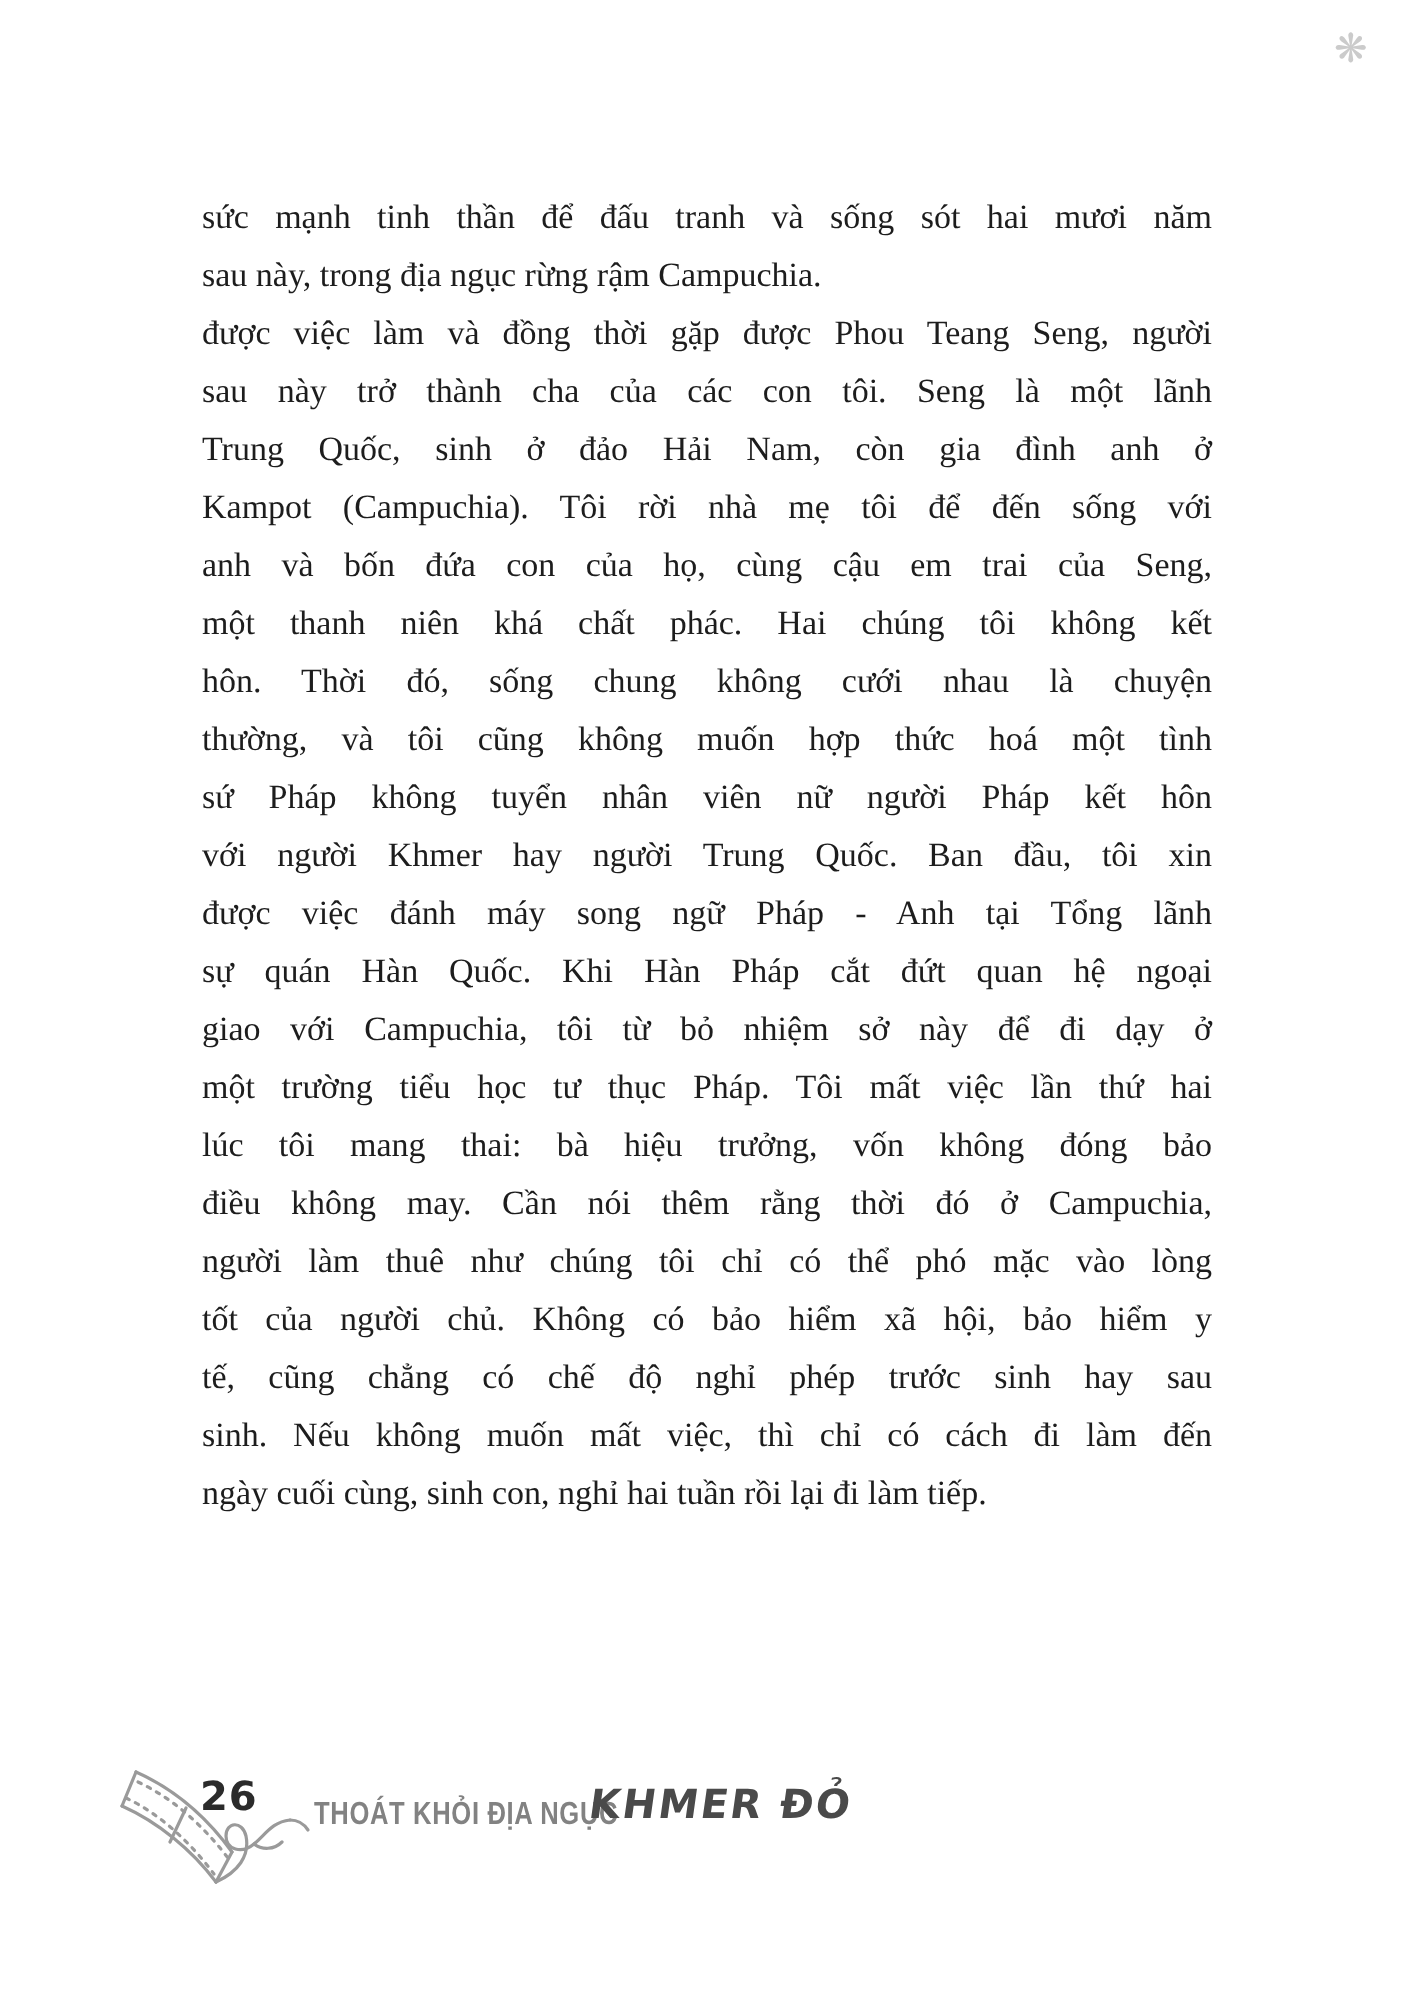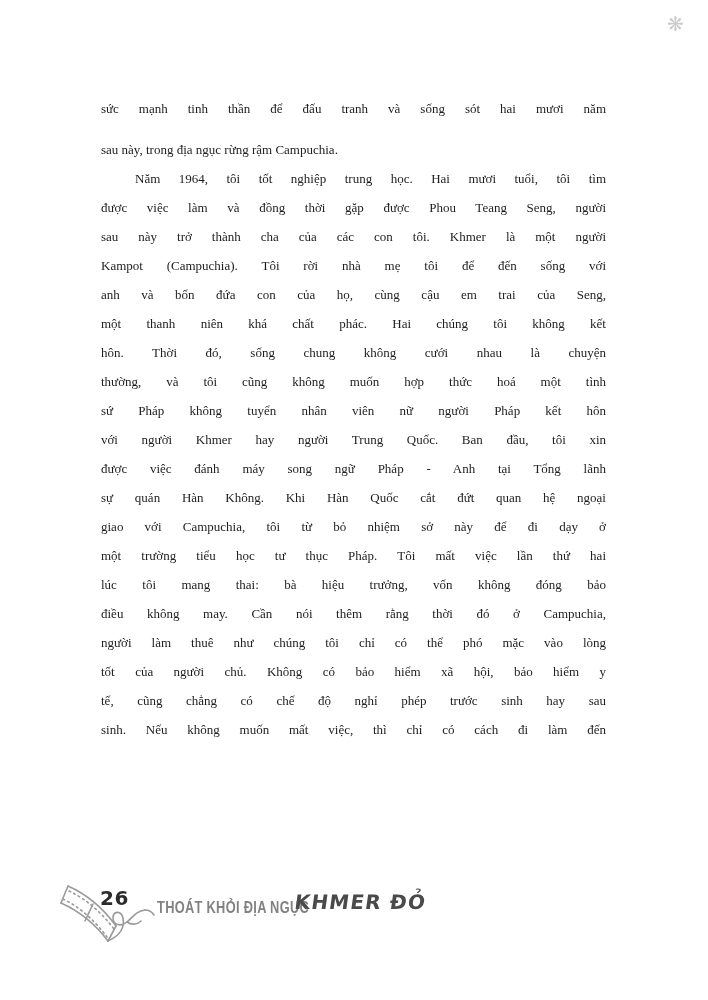--- a/index.html
+++ b/index.html
@@ -25,33 +25,32 @@
     user-select: none;
   }
 
   
   .text-block {
     position: absolute;
     left: 101px;
     top: 94px;
     width: 505px;
     color: #1d1d1d;
-    font-size: 13px;
+    font-size: 17px;
   }
   .line {
     margin: 0;
     height: 29px;
     line-height: 29px;
     text-align: justify;
     text-align-last: justify;
     white-space: nowrap;
   }
   .line.para-end {
     text-align-last: left;
-    margin-top: 12px;
   }
   .line.indent {
     padding-left: 34px;
   }
 
   
   .footer {
     position: absolute;
     left: 0;
     top: 876px;
@@ -103,40 +102,41 @@
 </head>
 <body>
 
 <div class="screen">
 
   <span class="ornament">❋</span>
 
   <main class="text-block">
     <p class="line">sức mạnh tinh thần để đấu tranh và sống sót hai mươi năm</p>
     <p class="line para-end">sau này, trong địa ngục rừng rậm Campuchia.</p>
-    <p class="line indent">Năm 1964, tôi tốt nghiệp trung học. Hai mươi tuổi, tôi tìm</p>
     <p class="line">được việc làm và đồng thời gặp được Phou Teang Seng, người</p>
-    <p class="line">sau này trở thành cha của các con tôi. Khmer là một người</p>
+    <p class="line">sau này trở thành cha của các con tôi. Seng là một lãnh</p>
+    <p class="line">Trung Quốc, sinh ở đảo Hải Nam, còn gia đình anh ở</p>
     <p class="line">Kampot (Campuchia). Tôi rời nhà mẹ tôi để đến sống với</p>
     <p class="line">anh và bốn đứa con của họ, cùng cậu em trai của Seng,</p>
     <p class="line">một thanh niên khá chất phác. Hai chúng tôi không kết</p>
     <p class="line">hôn. Thời đó, sống chung không cưới nhau là chuyện</p>
     <p class="line">thường, và tôi cũng không muốn hợp thức hoá một tình</p>
     <p class="line">sứ Pháp không tuyển nhân viên nữ người Pháp kết hôn</p>
     <p class="line">với người Khmer hay người Trung Quốc. Ban đầu, tôi xin</p>
     <p class="line">được việc đánh máy song ngữ Pháp - Anh tại Tổng lãnh</p>
-    <p class="line">sự quán Hàn Không. Khi Hàn Quốc cắt đứt quan hệ ngoại</p>
+    <p class="line">sự quán Hàn Quốc. Khi Hàn Pháp cắt đứt quan hệ ngoại</p>
     <p class="line">giao với Campuchia, tôi từ bỏ nhiệm sở này để đi dạy ở</p>
     <p class="line">một trường tiểu học tư thục Pháp. Tôi mất việc lần thứ hai</p>
     <p class="line">lúc tôi mang thai: bà hiệu trưởng, vốn không đóng bảo</p>
     <p class="line">điều không may. Cần nói thêm rằng thời đó ở Campuchia,</p>
     <p class="line">người làm thuê như chúng tôi chỉ có thể phó mặc vào lòng</p>
     <p class="line">tốt của người chủ. Không có bảo hiểm xã hội, bảo hiểm y</p>
     <p class="line">tế, cũng chẳng có chế độ nghỉ phép trước sinh hay sau</p>
     <p class="line">sinh. Nếu không muốn mất việc, thì chỉ có cách đi làm đến</p>
+    <p class="line para-end">ngày cuối cùng, sinh con, nghỉ hai tuần rồi lại đi làm tiếp.</p>
   </main>
 
   <footer class="footer">
     <svg class="film-strip" width="105" height="72" viewBox="0 0 105 72" fill="none" stroke="#9a9a9a" stroke-width="1.6" stroke-linecap="round" stroke-linejoin="round">
 
       <path d="M12,6 C 30,14 47,28 60,46"></path>
       <path d="M5,23 C 23,31 40,45 52,61"></path>
       <path d="M12,6 L5,23"></path>
       <path d="M60,46 L52,61"></path>
 

